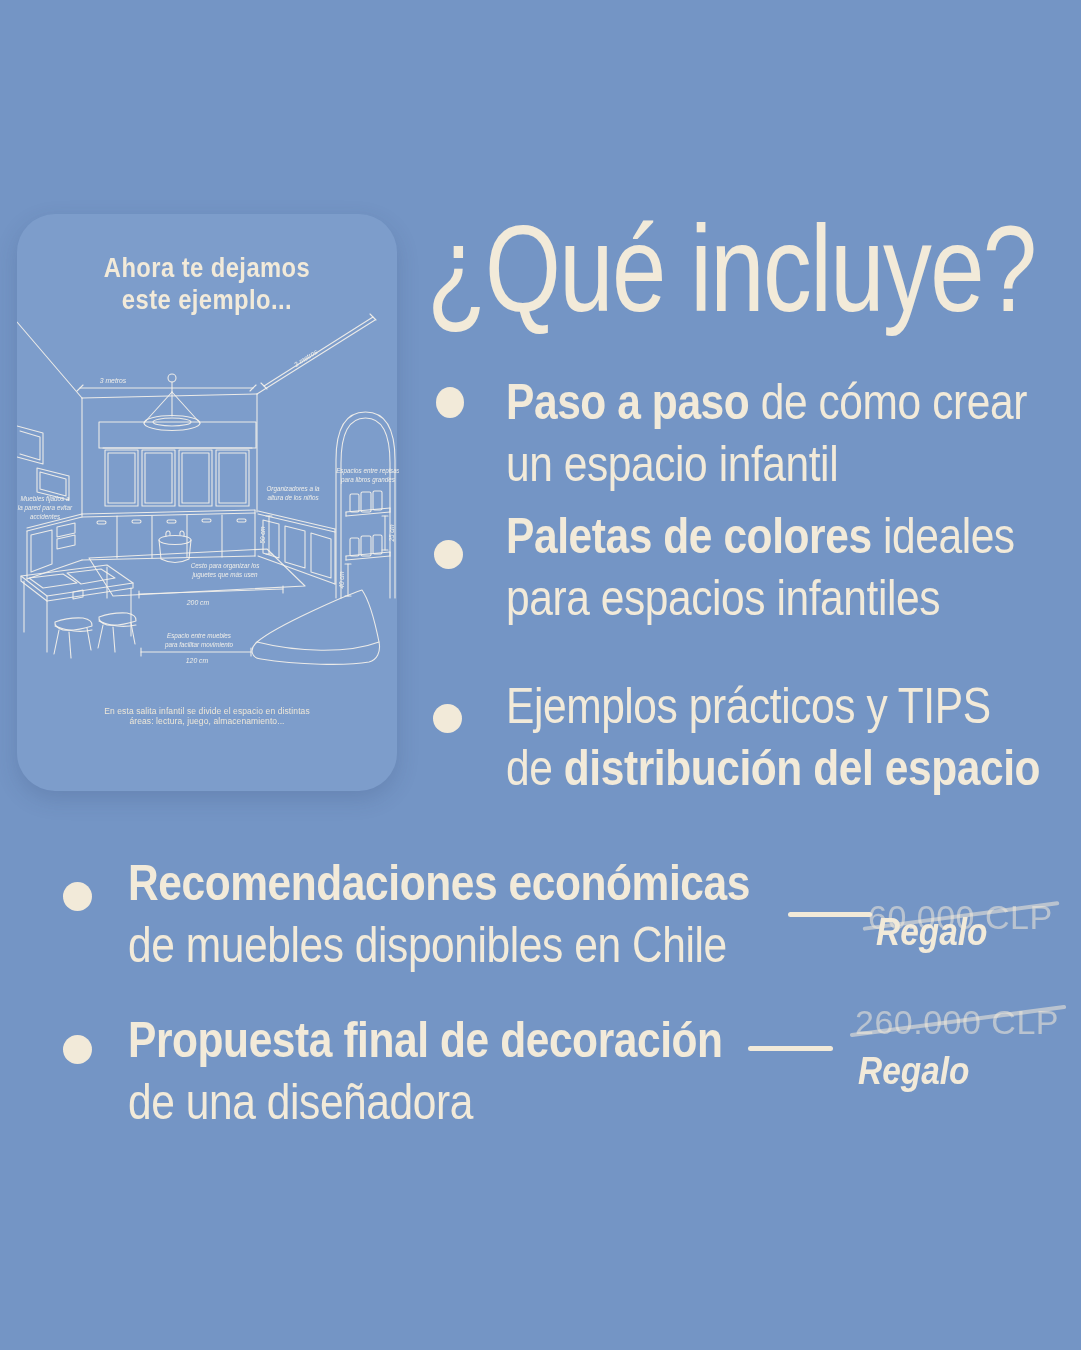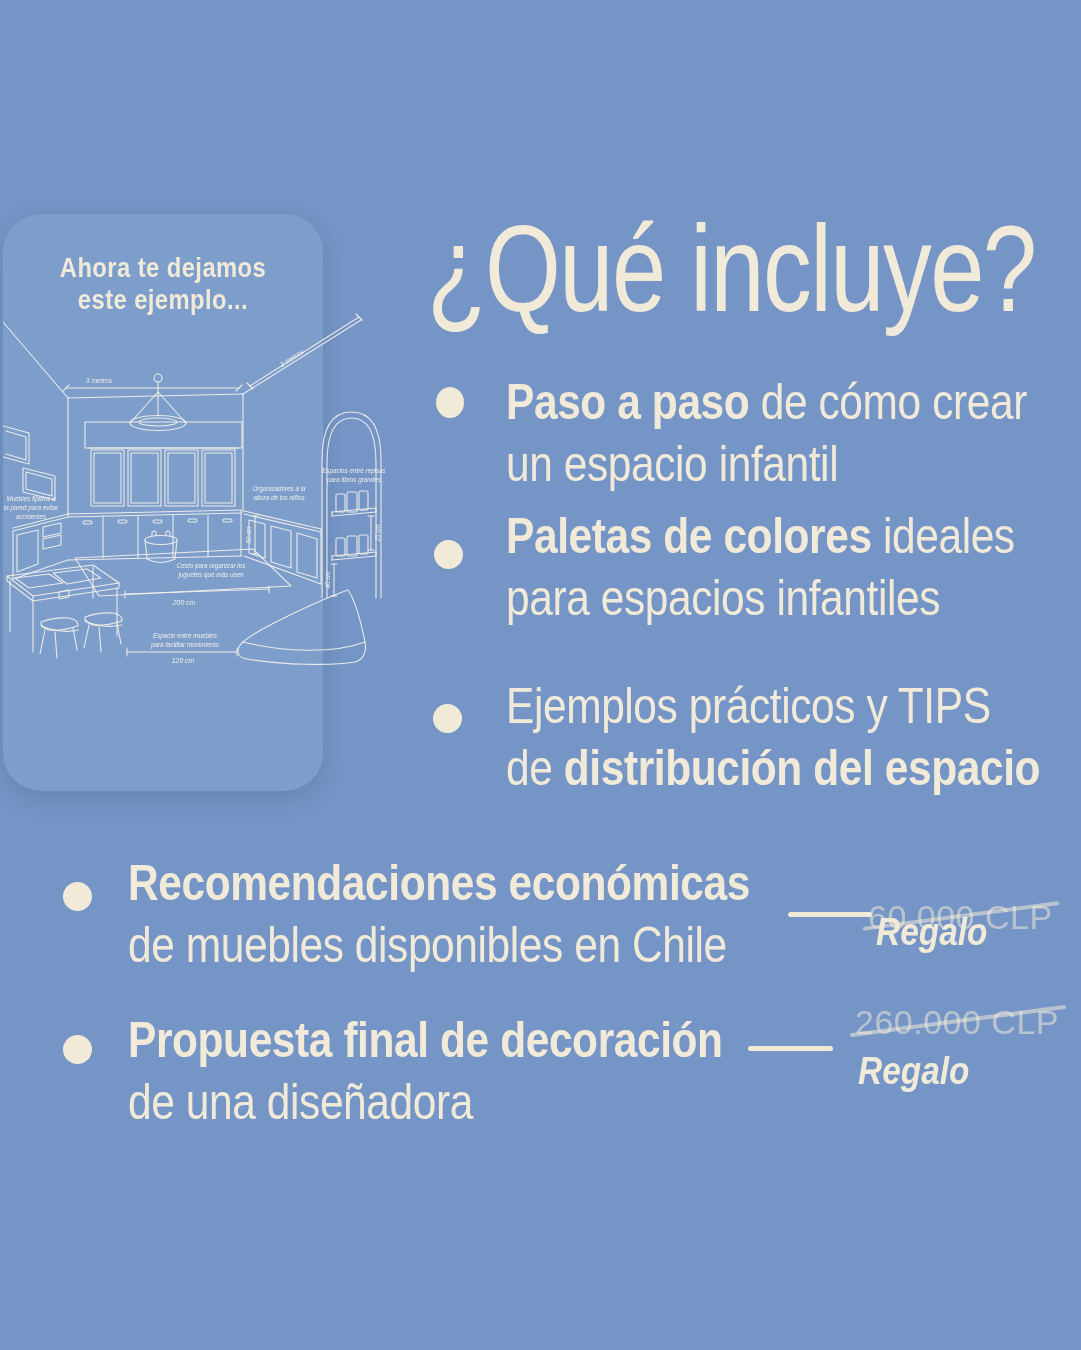--- a/index.html
+++ b/index.html
@@ -1,19 +1,19 @@
 <!DOCTYPE html>
 <html><head>
 <meta charset="utf-8">
 <style>
   html,body{margin:0;padding:0;}
   body{width:1081px;height:1350px;position:relative;overflow:hidden;
        background:#7495c5;font-family:"Liberation Sans",sans-serif;}
   
-  .card{position:absolute;left:3px;top:214px;width:320px;height:577px;
+  .card{position:absolute;left:17px;top:214px;width:380px;height:577px;
         background:#7d9dcb;border-radius:38px;
         box-shadow:0 8px 22px rgba(43,62,99,0.18);}
   .card-title{position:absolute;top:38px;left:0;width:100%;text-align:center;
         font-size:27px;font-weight:700;line-height:32px;color:#f2ead9;
         transform:scaleX(0.88);transform-origin:center top;letter-spacing:.5px;}
   .diagram{position:absolute;left:0;top:86px;width:382px;height:400px;}
   .diagram *{vector-effect:non-scaling-stroke;}
   .stroke{fill:none;stroke:rgba(247,243,235,0.9);stroke-width:1.1;
           stroke-linecap:round;stroke-linejoin:round;}
   .dl{fill:rgba(247,243,235,0.95);font-size:6.3px;font-style:italic;
@@ -239,20 +239,24 @@
     <text class="dl" x="28" y="210">la pared para evitar</text>
     <text class="dl" x="28" y="219">accidentes</text>
     <text class="dl" x="276" y="191">Organizadores a la</text>
     <text class="dl" x="276" y="200">altura de los niños</text>
     <text class="dl" x="351" y="173">Espacios entre repisas</text>
     <text class="dl" x="351" y="182">para libros grandes</text>
     <text class="dl" x="208" y="268">Cesto para organizar los</text>
     <text class="dl" x="208" y="277">juguetes que más usen</text>
   </svg>
 
+  <div class="caption" style="top:492px;">
+    <div>En esta salita infantil se divide el espacio en distintas</div>
+    <div>áreas: lectura, juego, almacenamiento...</div>
+  </div>
 </div>
 
 <h1 class="heading">¿Qué incluye?</h1>
 
 <span class="dot" style="left:436px;top:387px;width:28px;height:31px;"></span>
 <div class="btext" style="left:506px;top:371px;">
   <div><b>Paso a paso</b><span> de cómo crear</span></div>
   <div>un espacio infantil</div>
 </div>
 

